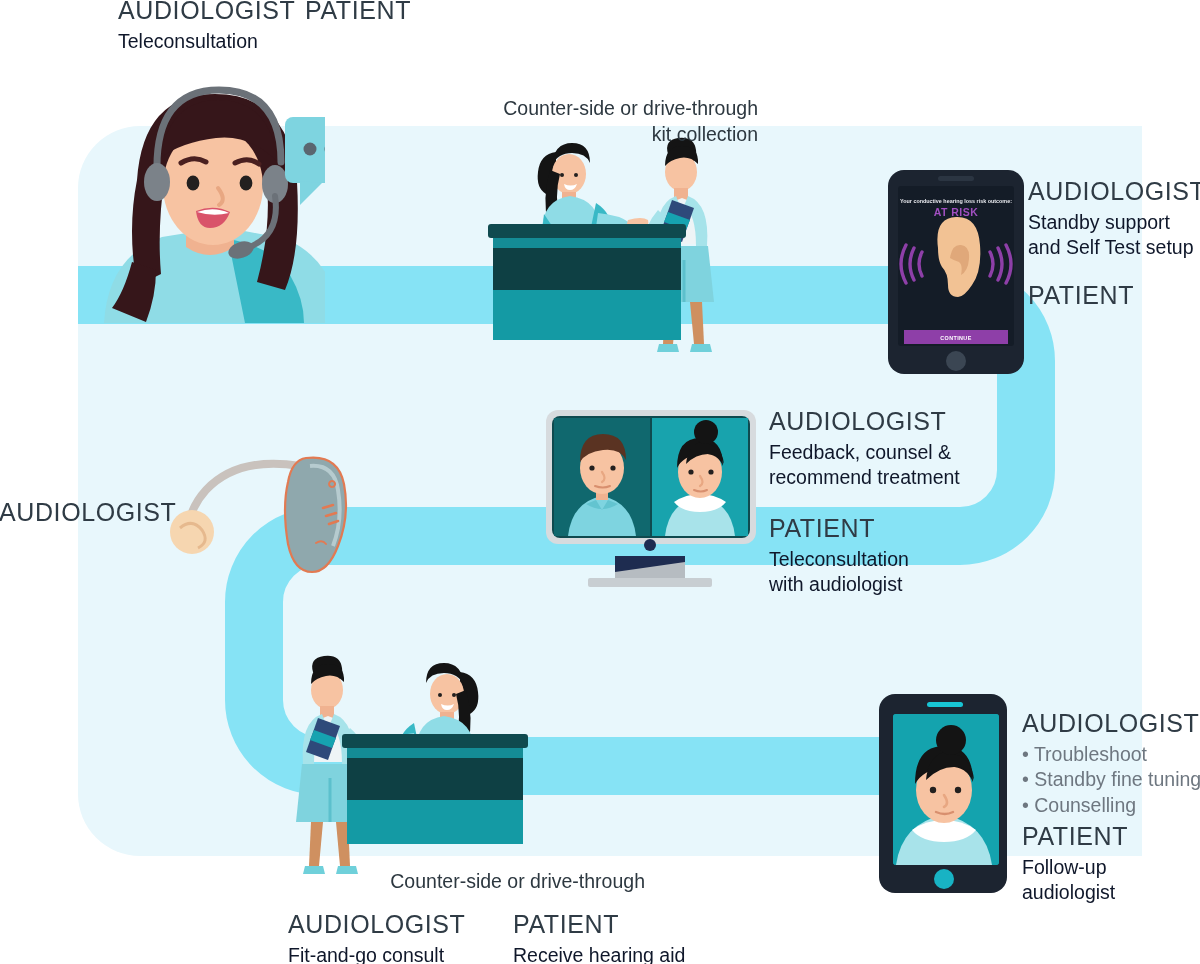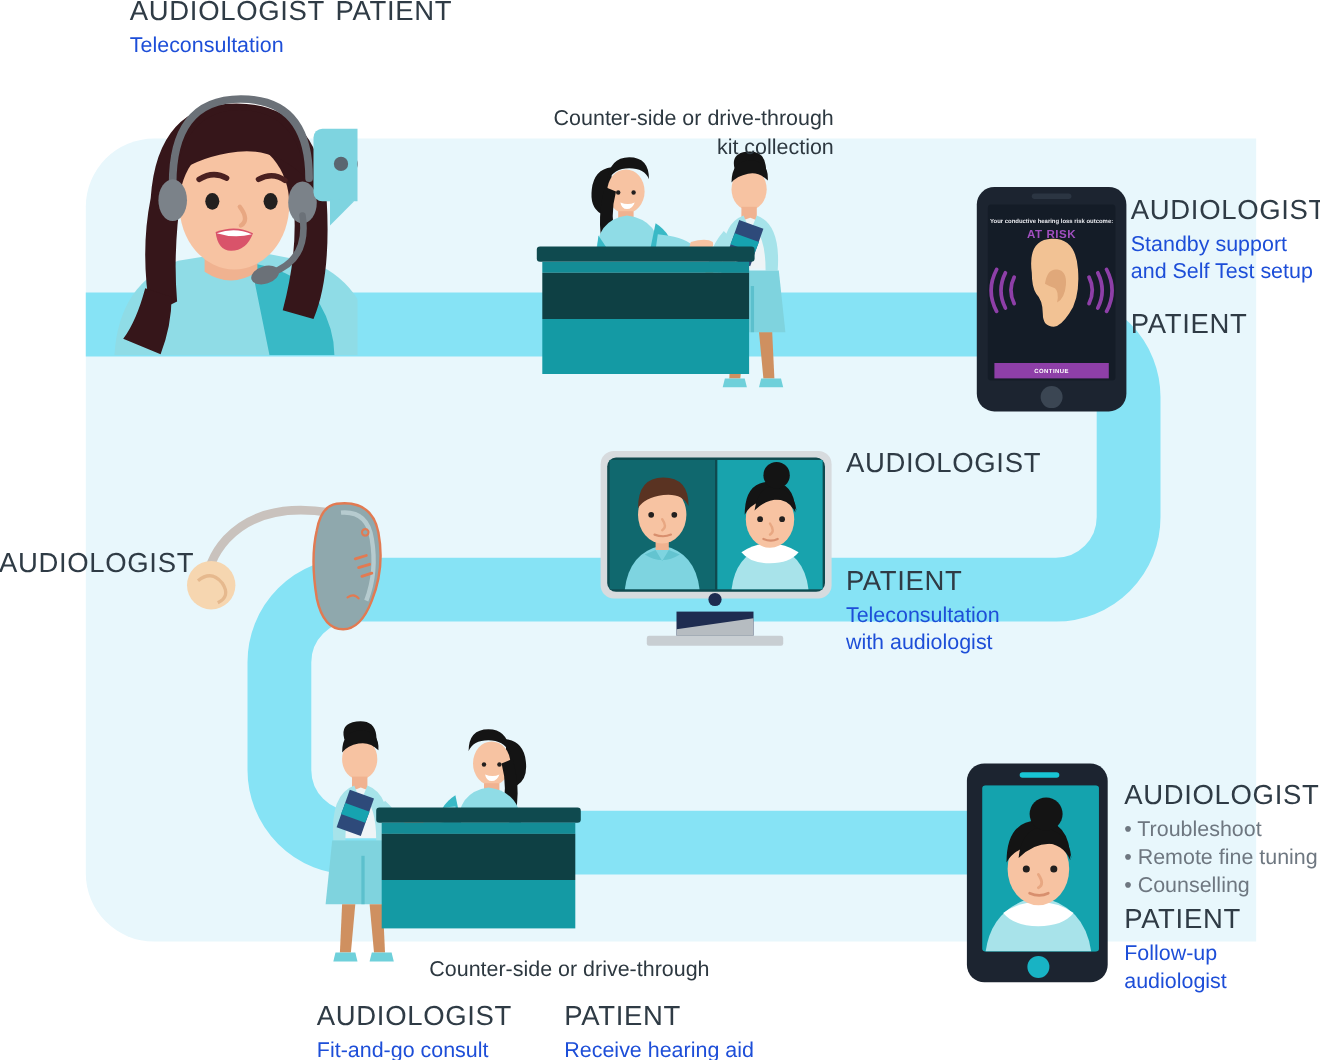--- a/index.html
+++ b/index.html
@@ -17,21 +17,21 @@
   .layer.art{z-index:1;}
   .layer.text{z-index:5;pointer-events:auto;}
 
   
   .tblock{position:absolute;}
   .role{
     font-size:25px;letter-spacing:.6px;color:#2f3b45;
     font-weight:400;line-height:1.18;white-space:nowrap;
   }
   .desc{
-    font-size:19.5px;color:#1d4ed8;line-height:1.33;font-weight:300;
+    font-size:19.5px;color:#0f172a;line-height:1.33;font-weight:300;
     white-space:pre-line;margin-top:3px;
   }
   .plain{
     font-size:19.5px;color:#2d3840;line-height:1.34;font-weight:400;
     white-space:pre-line;text-align:right;
   }
   .bullets{font-size:19.5px;color:#6e7780;line-height:1.33;font-weight:400;margin-top:3px;}
   .bullets div{white-space:nowrap;}
 
   
@@ -339,20 +339,22 @@
       <div class="desc">Standby support
 and Self Test setup</div>
     </div>
 
     <div class="tblock" id="t-selftest-pat">
       <div class="role">PATIENT</div>
     </div>
 
     <div class="tblock" id="t-video-aud">
       <div class="role">AUDIOLOGIST</div>
+      <div class="desc">Feedback, counsel &amp;
+recommend treatment</div>
     </div>
 
     <div class="tblock" id="t-video-pat">
       <div class="role">PATIENT</div>
       <div class="desc">Teleconsultation
 with audiologist</div>
     </div>
 
     <div class="tblock" id="t-left-aud">
       <div class="role">AUDIOLOGIST</div>
@@ -369,21 +371,21 @@
 
     <div class="tblock" id="t-bot-pat">
       <div class="role">PATIENT</div>
       <div class="desc">Receive hearing aid</div>
     </div>
 
     <div class="tblock" id="t-fu-aud">
       <div class="role">AUDIOLOGIST</div>
       <div class="bullets">
         <div>• Troubleshoot</div>
-        <div>• Remote fine tuning</div>
+        <div>• Standby fine tuning</div>
         <div>• Counselling</div>
       </div>
     </div>
 
     <div class="tblock" id="t-fu-pat">
       <div class="role">PATIENT</div>
       <div class="desc">Follow-up
 audiologist</div>
     </div>
 

